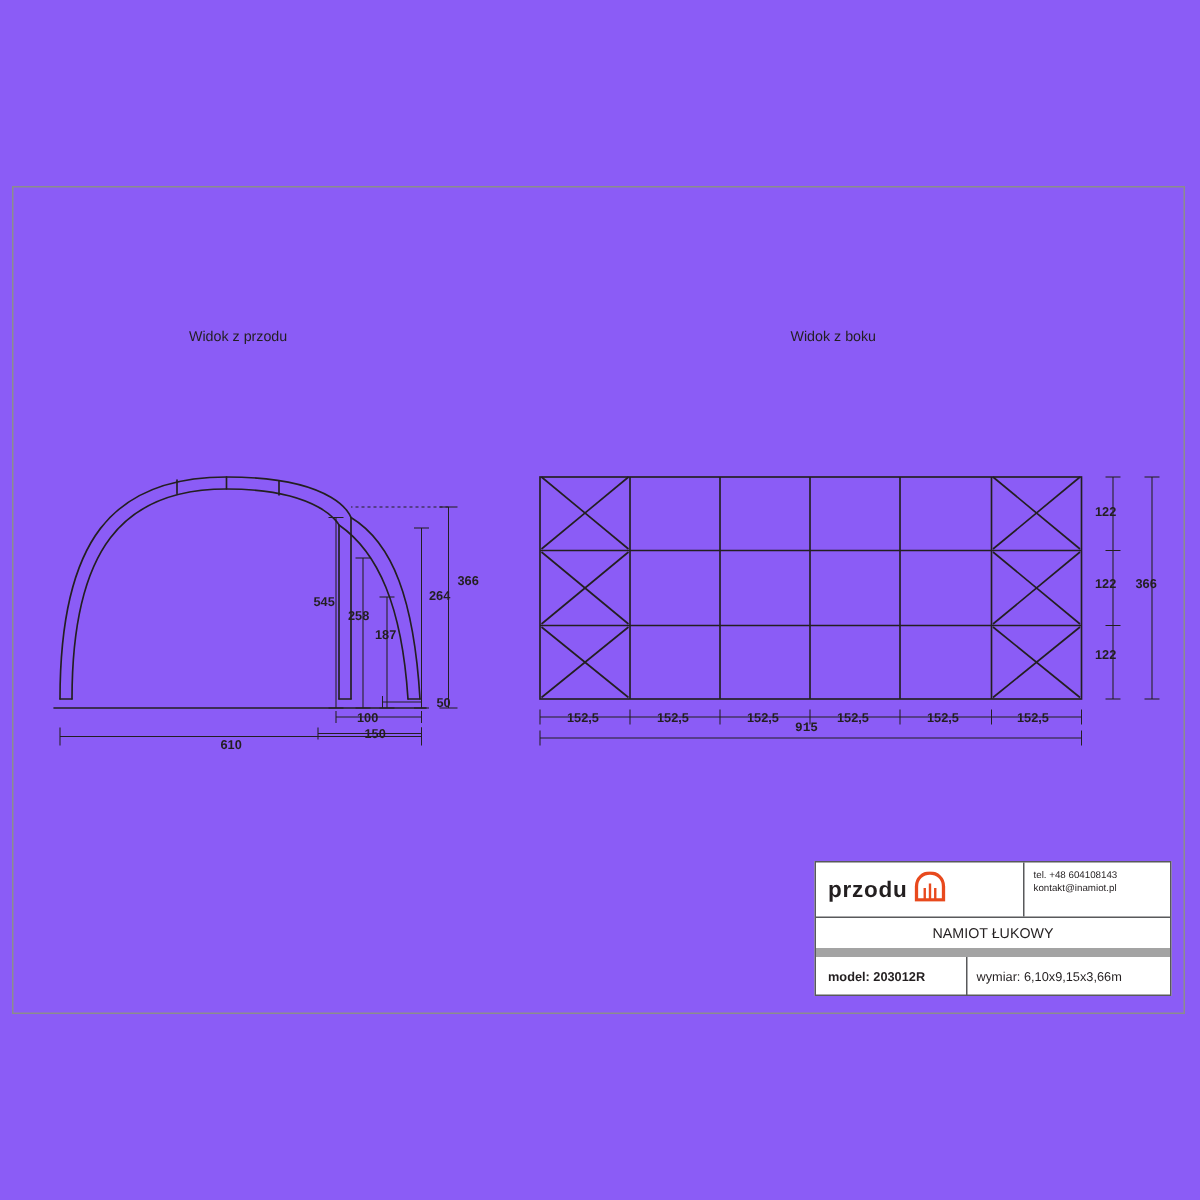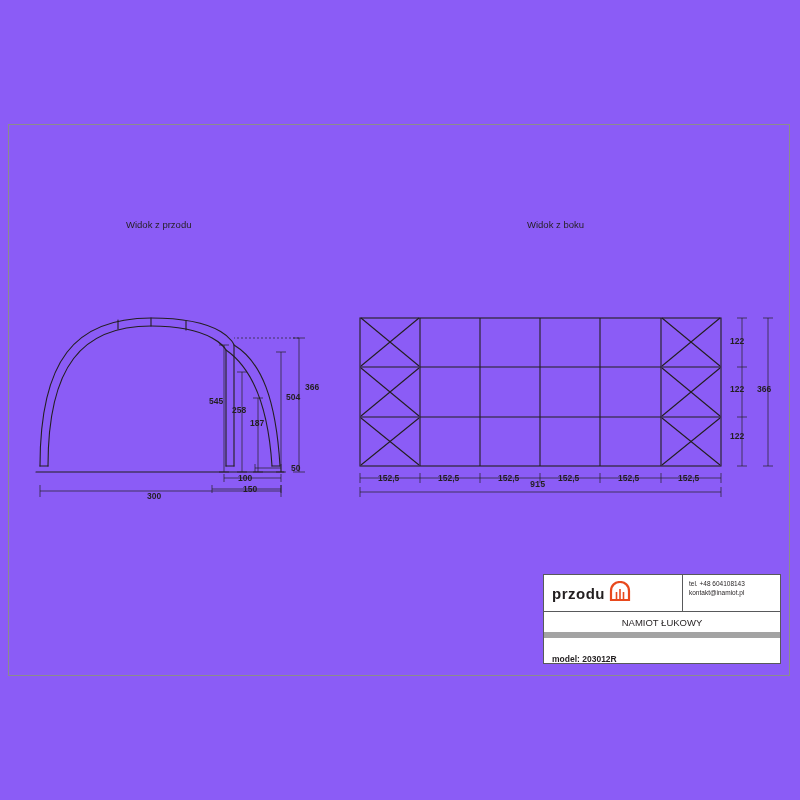--- a/index.html
+++ b/index.html
@@ -98,21 +98,21 @@
     box-sizing: border-box;
     display: flex;
     align-items: center;
     justify-content: center;
     font-size: 9.5px;
   }
   .tb-row3 {
     height: 26px;
     box-sizing: border-box;
     display: flex;
-    align-items: flex-end;
+    align-items: center;
   }
   .tb-model {
     width: 100px;
     box-sizing: border-box;
     padding-left: 8px;
     font-size: 8.5px;
     font-weight: bold;
     color: #231f20;
   }
   .tb-size {
@@ -246,28 +246,28 @@
       <line x1="768" y1="318" x2="768" y2="466"></line>
       <line x1="763" y1="318" x2="773" y2="318"></line>
       <line x1="763" y1="466" x2="773" y2="466"></line>
     </g>
   </svg>
 
   <div class="title" style="left:126px; top:219px;">Widok z przodu</div>
   <div class="title" style="left:527px; top:219px;">Widok z boku</div>
 
   <div class="dimtxt" style="left:305px; top:382px;">366</div>
-  <div class="dimtxt" style="left:286px; top:392px;">504</div>
+  <div class="dimtxt" style="left:286px; top:392px;">264</div>
   <div class="dimtxt" style="left:209px; top:396px;">545</div>
   <div class="dimtxt" style="left:232px; top:405px;">258</div>
   <div class="dimtxt" style="left:250px; top:418px;">187</div>
   <div class="dimtxt" style="left:264px; top:463px;padding-left:27px;">50</div>
   <div class="dimtxt" style="left:238px; top:473px;">100</div>
   <div class="dimtxt" style="left:243px; top:484px;">150</div>
-  <div class="dimtxt" style="left:147px; top:491px;">300</div>
+  <div class="dimtxt" style="left:147px; top:491px;">610</div>
 
   <div class="dimtxt" style="left:378px; top:473px;">152,5</div>
   <div class="dimtxt" style="left:438px; top:473px;">152,5</div>
   <div class="dimtxt" style="left:498px; top:473px;">152,5</div>
   <div class="dimtxt" style="left:558px; top:473px;">152,5</div>
   <div class="dimtxt" style="left:618px; top:473px;">152,5</div>
   <div class="dimtxt" style="left:678px; top:473px;">152,5</div>
   <div class="dimtxt" style="left:530px; top:480px;font-family:Liberation Mono, monospace;">915</div>
 
   <div class="dimtxt" style="left:730px; top:336px;">122</div>
@@ -287,16 +287,17 @@
         </span>
       </div>
       <div class="tb-contact">
         <div>tel. +48 604108143</div>
         <div>kontakt@inamiot.pl</div>
       </div>
     </div>
     <div class="tb-row2">NAMIOT ŁUKOWY</div>
     <div class="tb-row3">
       <div class="tb-model">model: 203012R</div>
+      <div class="tb-size">wymiar: 6,10x9,15x3,66m</div>
     </div>
   </div>
 
 </div>
 
 </body></html>

